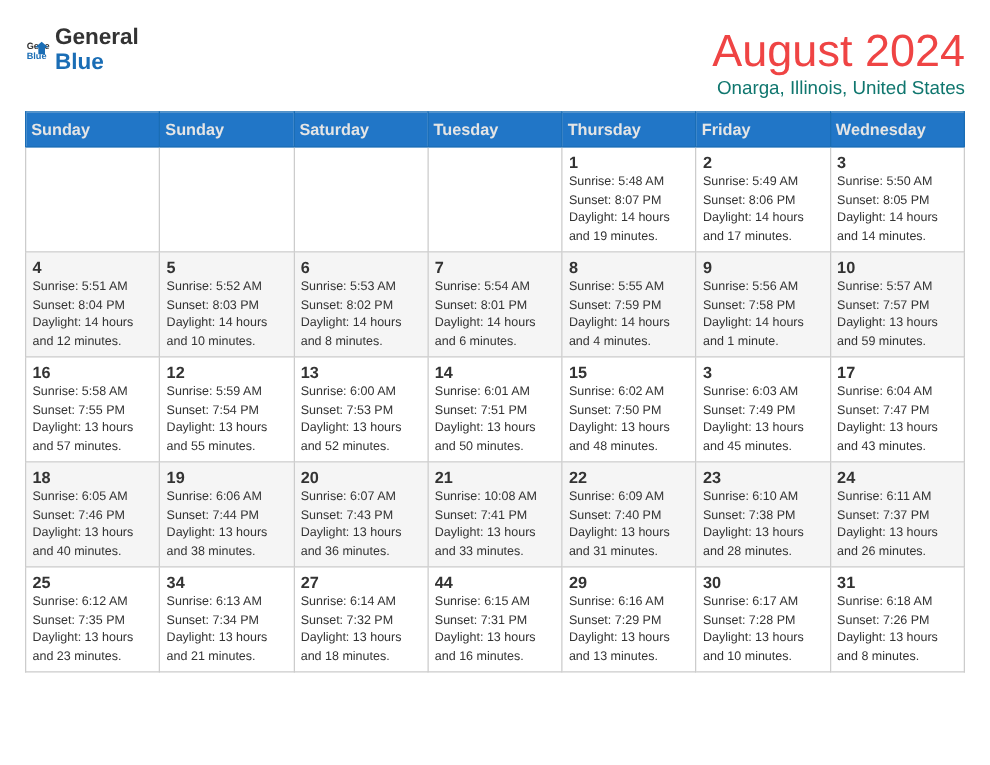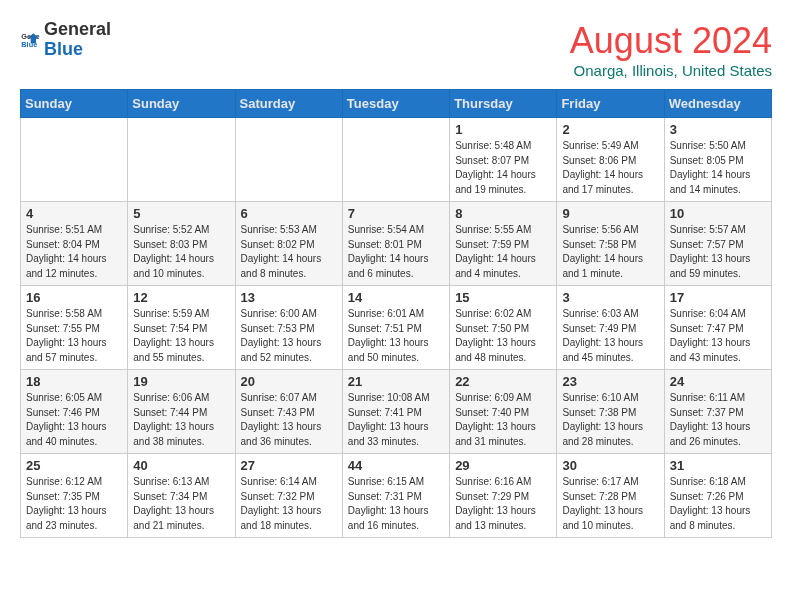--- a/index.html
+++ b/index.html
@@ -306,21 +306,21 @@
       </tr>
       <tr>
         <td>
           <span class="day-number">25</span>
           <div class="day-info">Sunrise: 6:12 AM
 Sunset: 7:35 PM
 Daylight: 13 hours
 and 23 minutes.</div>
         </td>
         <td>
-          <span class="day-number">40</span>
+          <span class="day-number">34</span>
           <div class="day-info">Sunrise: 6:13 AM
 Sunset: 7:34 PM
 Daylight: 13 hours
 and 21 minutes.</div>
         </td>
         <td>
           <span class="day-number">27</span>
           <div class="day-info">Sunrise: 6:14 AM
 Sunset: 7:32 PM
 Daylight: 13 hours

